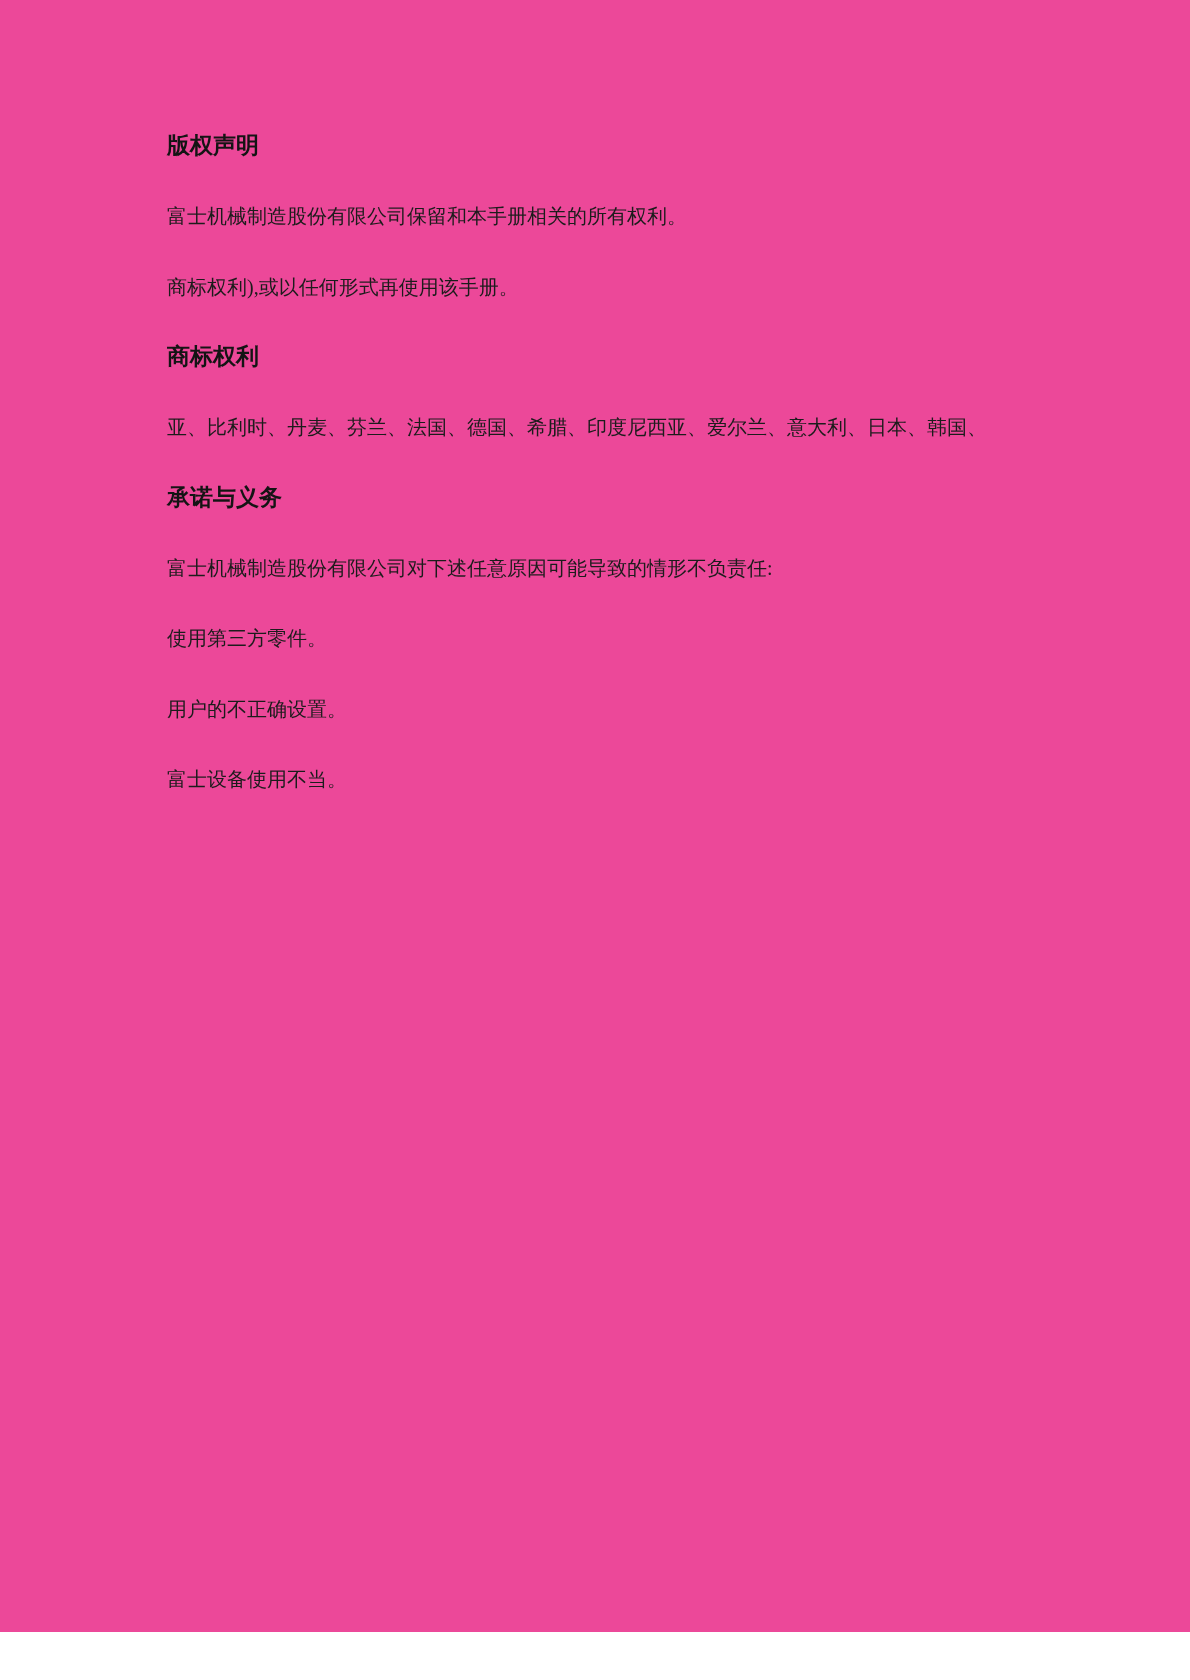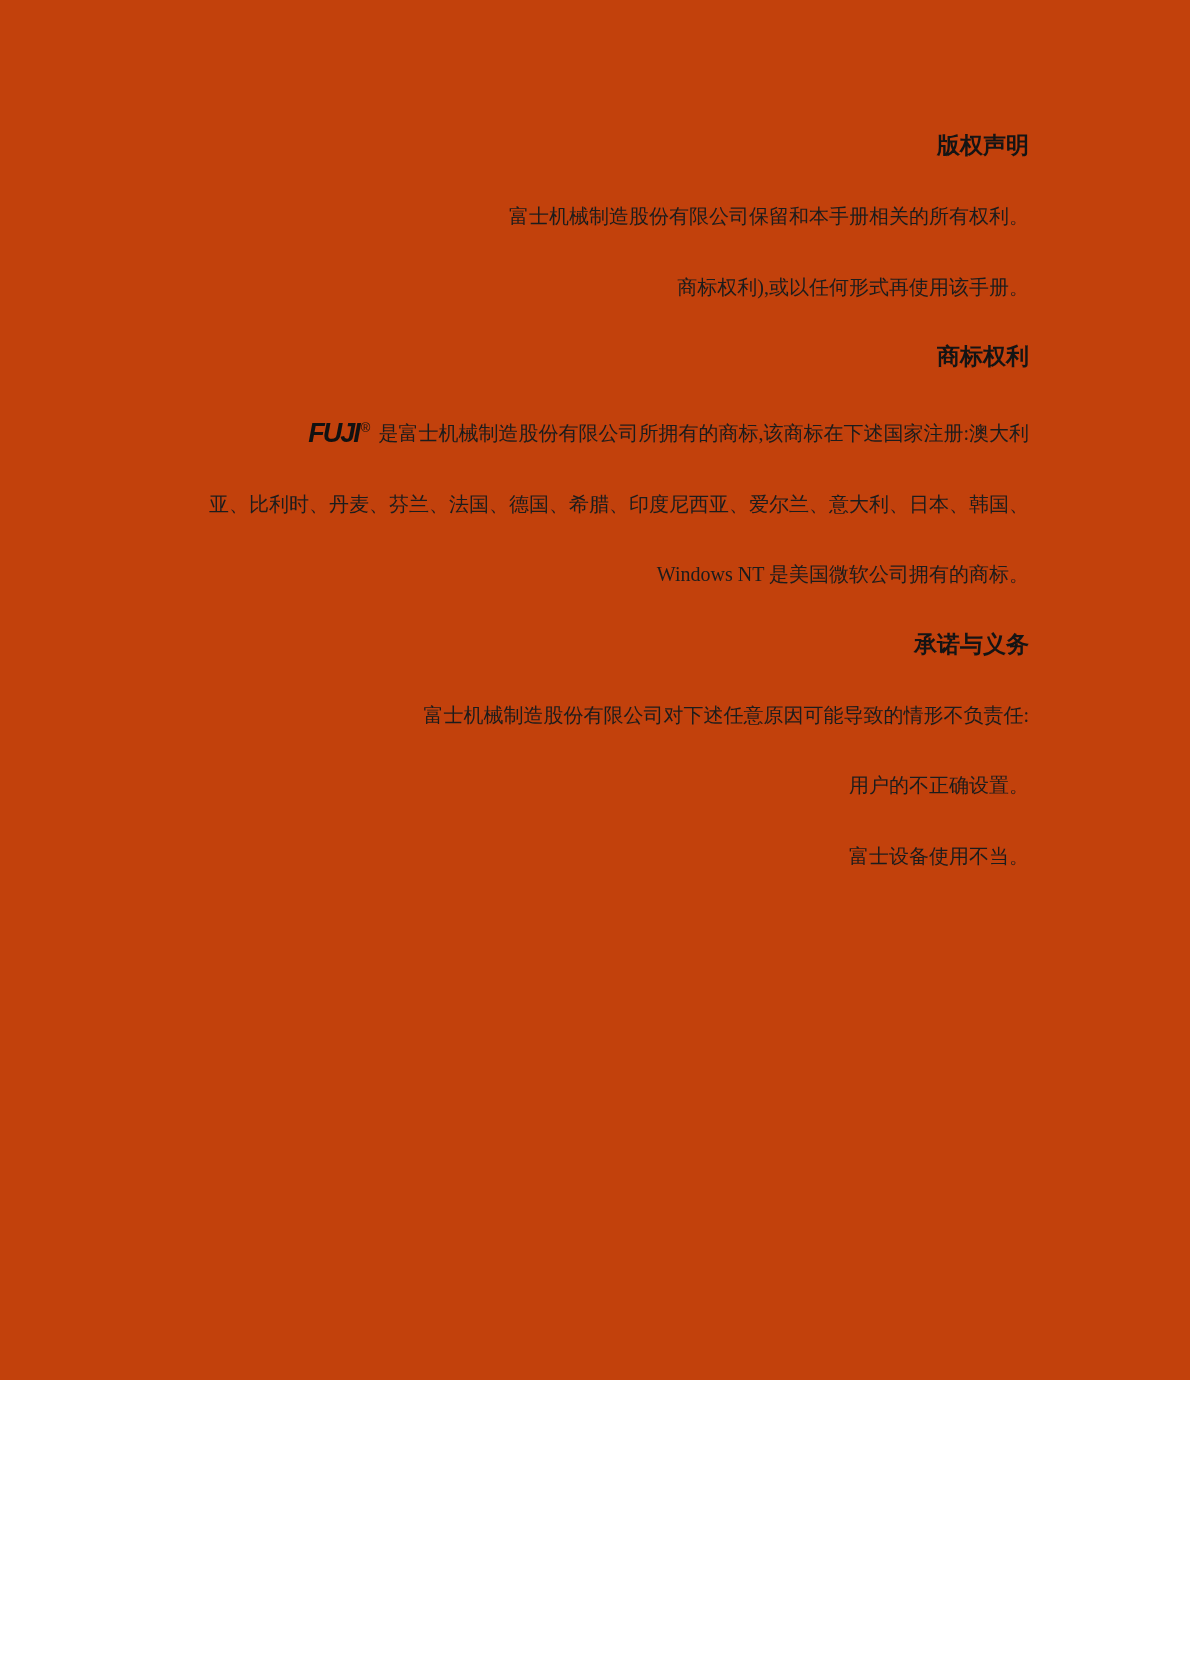--- a/index.html
+++ b/index.html
@@ -3,26 +3,25 @@
 <meta charset="utf-8">
 <style>
   html, body {
     margin: 0;
     padding: 0;
     background: #ffffff;
   }
   .page {
     position: relative;
     width: 1190px;
-    height: 1380px;
-    background: #c2410c;
+    height: 1632px;
+    background: #ec4899;
     overflow: hidden;
     font-family: "Liberation Serif", "DejaVu Serif", serif;
     color: #1c1c1c;
-    text-align: right;
   }
   .content {
     position: absolute;
     left: 167px;
     top: 130px;
     width: 862px;
   }
   .section {
     margin: 0 0 38px 0;
   }
@@ -70,29 +69,26 @@
   <div class="content">
 
     <div class="section">
       <h2 class="section-heading">版权声明</h2>
       <div class="line">富士机械制造股份有限公司保留和本手册相关的所有权利。</div>
       <div class="line">商标权利),或以任何形式再使用该手册。</div>
     </div>
 
     <div class="section">
       <h2 class="section-heading">商标权利</h2>
-      <div class="line">
-        <span class="fuji-logo"><span>FUJI</span><span class="reg-mark">®</span></span><span class="after-logo">是富士机械制造股份有限公司所拥有的商标,该商标在下述国家注册:澳大利</span>
-      </div>
       <div class="line">亚、比利时、丹麦、芬兰、法国、德国、希腊、印度尼西亚、爱尔兰、意大利、日本、韩国、</div>
-      <div class="line">Windows NT 是美国微软公司拥有的商标。</div>
     </div>
 
     <div class="section">
       <h2 class="section-heading">承诺与义务</h2>
       <div class="line">富士机械制造股份有限公司对下述任意原因可能导致的情形不负责任:</div>
+      <div class="line">使用第三方零件。</div>
       <div class="line">用户的不正确设置。</div>
       <div class="line">富士设备使用不当。</div>
     </div>
 
 
   </div>
 </div>
 
 </body></html>

